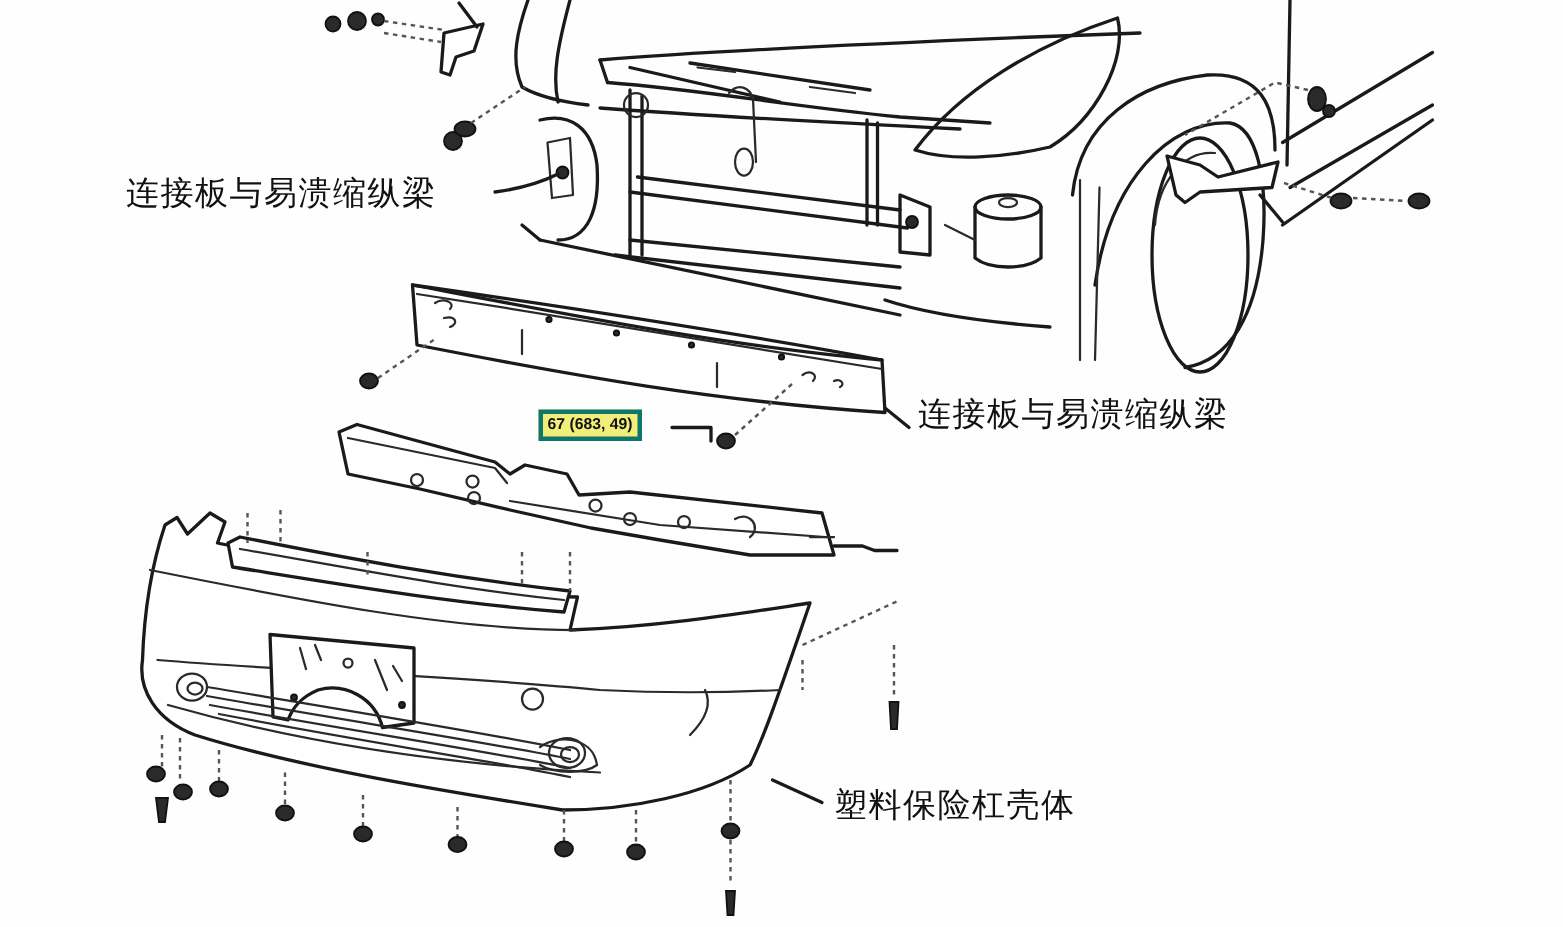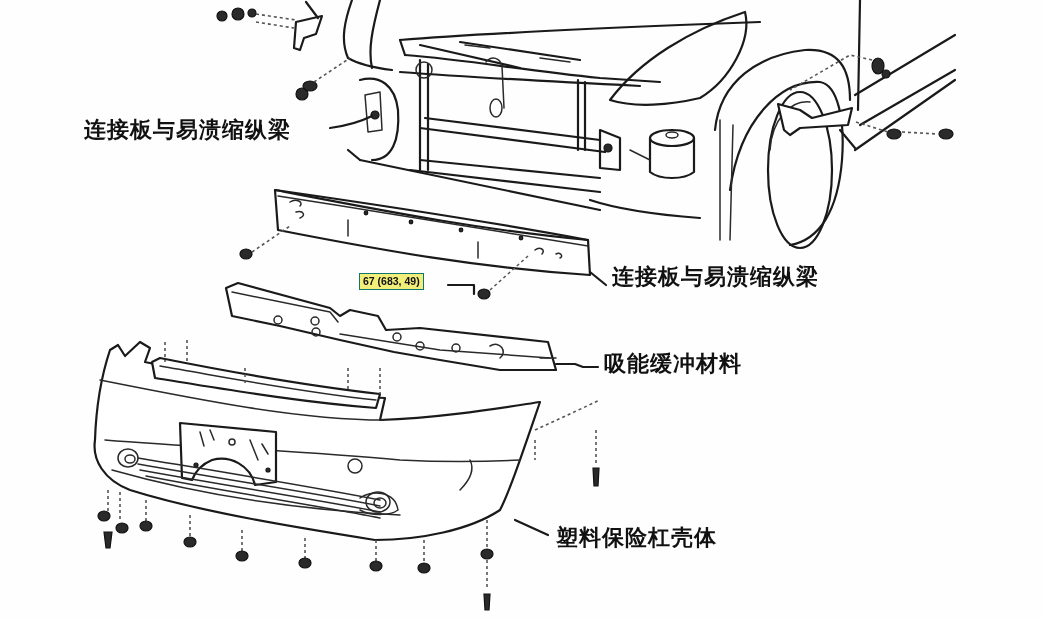--- a/index.html
+++ b/index.html
@@ -3,22 +3,22 @@
 <meta charset="utf-8">
 <style>
   html, body { margin: 0; padding: 0; background: #ffffff; }
   #stage { position: relative; width: 1042px; height: 618px; overflow: hidden; background: #fefefe; }
   svg.art { position: absolute; left: 0; top: 0; }
   .ln { fill: none; stroke: #1a1a1a; stroke-width: 2.2; stroke-linecap: round; stroke-linejoin: round; }
   .thin { fill: none; stroke: #2a2a2a; stroke-width: 1.5; stroke-linecap: round; stroke-linejoin: round; }
   .dash { fill: none; stroke: #555; stroke-width: 1.6; stroke-dasharray: 3 3; }
   .part { fill: #ffffff; stroke: #1a1a1a; stroke-width: 2.2; stroke-linejoin: round; }
   .bolt { fill: #2a2a2a; stroke: #111; stroke-width: 1.2; }
-  .label { position: absolute; font-family: "DejaVu Sans", sans-serif; font-weight: bold; color: #111; font-size: 22px; letter-spacing: 1px; white-space: nowrap; line-height: 1; }
-  .callout { position: absolute; background: #f2ee7a; border: 1px solid #0f766e; font-family: "Liberation Sans", sans-serif; font-weight: bold; font-size: 10.5px; color: #111; padding: 1px 3px; line-height: 13px; white-space: nowrap; }
+  .label { position: absolute; font-family: "DejaVu Sans", sans-serif; font-weight: normal; color: #111; font-size: 22px; letter-spacing: 1px; white-space: nowrap; line-height: 1; }
+  .callout { position: absolute; background: #f2ee7a; border: 3px solid #0f766e; font-family: "Liberation Sans", sans-serif; font-weight: bold; font-size: 10.5px; color: #111; padding: 1px 3px; line-height: 13px; white-space: nowrap; }
 </style>
 </head>
 <body>
 
 <div id="stage">
 
   <svg class="art" width="1042" height="618" viewBox="0 0 1042 618">
 
     <g>
 
@@ -208,18 +208,17 @@
       <ellipse class="bolt" cx="376" cy="566" rx="6" ry="5"></ellipse>
       <ellipse class="bolt" cx="424" cy="568" rx="6" ry="5"></ellipse>
       <ellipse class="bolt" cx="487" cy="554" rx="6" ry="5"></ellipse>
       <path class="bolt" d="M484 594 L490 594 L489 610 L485 610 Z"></path>
       <path class="bolt" d="M593 468 L599 468 L598 486 L594 486 Z"></path>
     </g>
   </svg>
 
   <div class="label" style="left:84px; top:119px;">连接板与易溃缩纵梁</div>
   <div class="label" style="left:612px; top:266px;">连接板与易溃缩纵梁</div>
-  <div class="label" style="left:604px; top:353px;">吸能缓冲材料</div>
   <div class="label" style="left:556px; top:527px;">塑料保险杠壳体</div>
 
   <div class="callout" style="left:359px; top:273px;">67 (683, 49)</div>
 
 </div>
 
 </body></html>

